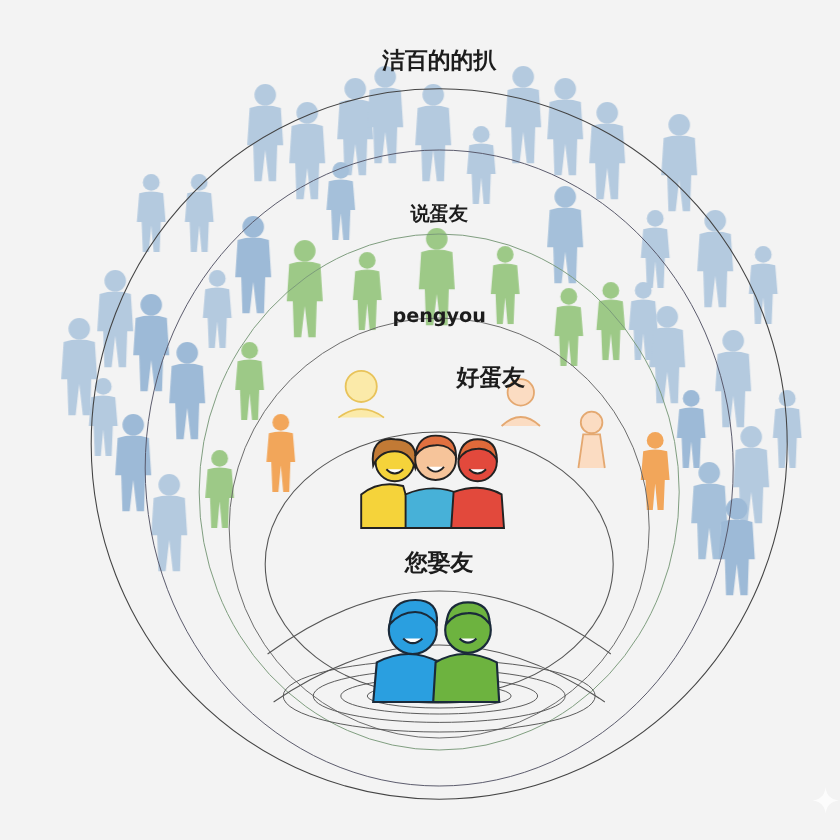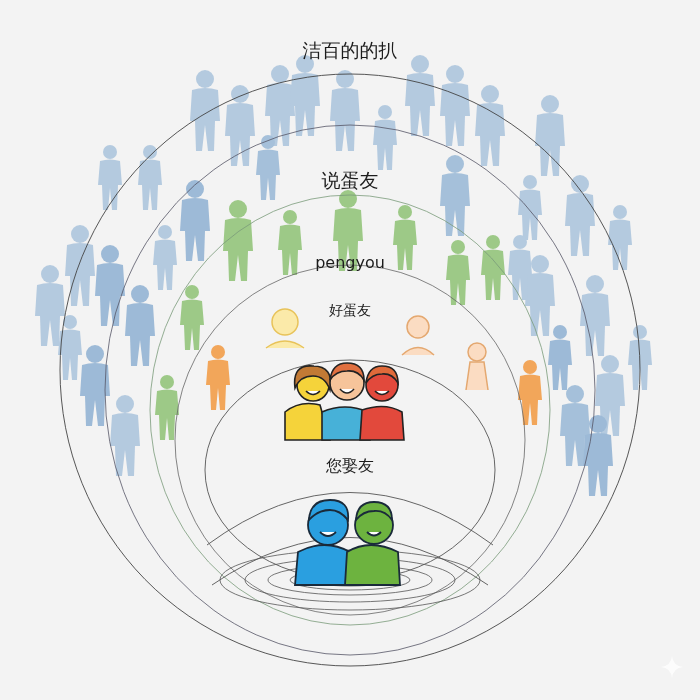--- a/index.html
+++ b/index.html
@@ -2,34 +2,34 @@
 <html><head>
 <meta charset="utf-8">
 <style>
   html, body { margin: 0; padding: 0; }
   body {
     width: 700px; height: 700px; overflow: hidden;
     background: #f3f3f3;
     font-family: "DejaVu Sans", sans-serif;
     position: relative;
   }
-  .canvas { position: absolute; left: 0; top: 0; width: 616px; height: 700px; }
+  .canvas { position: absolute; left: 16px; top: 0; width: 616px; height: 700px; font-weight: bold; }
   .label {
     position: absolute;
     transform: translateX(-50%);
     color: #1c1c1c;
     white-space: nowrap;
     font-family: "DejaVu Sans", sans-serif;
     background: rgba(243,243,243,0.0);
   }
   .lbl-outer { top: 38px; font-size: 19px; }
-  .lbl-ring2 { top: 168px; font-size: 19px; }
+  .lbl-ring2 { top: 168px; font-size: 16px; }
   .lbl-ring3 { top: 253px; font-size: 16px; }
-  .lbl-ring4 { top: 302px; font-size: 14px; }
-  .lbl-core  { top: 456px; font-size: 16px; }
+  .lbl-ring4 { top: 302px; font-size: 19px; margin-left: 43px; }
+  .lbl-core  { top: 456px; font-size: 19px; }
   .sparkle { position: absolute; left: 660px; top: 655px; width: 24px; height: 24px; opacity: 0.8; }
 </style>
 </head>
 <body>
 
 <div class="canvas">
   <svg width="700" height="700" viewBox="0 0 700 700">
     <defs>
       <g id="person">
         <circle cx="0" cy="-38" r="7"></circle>

